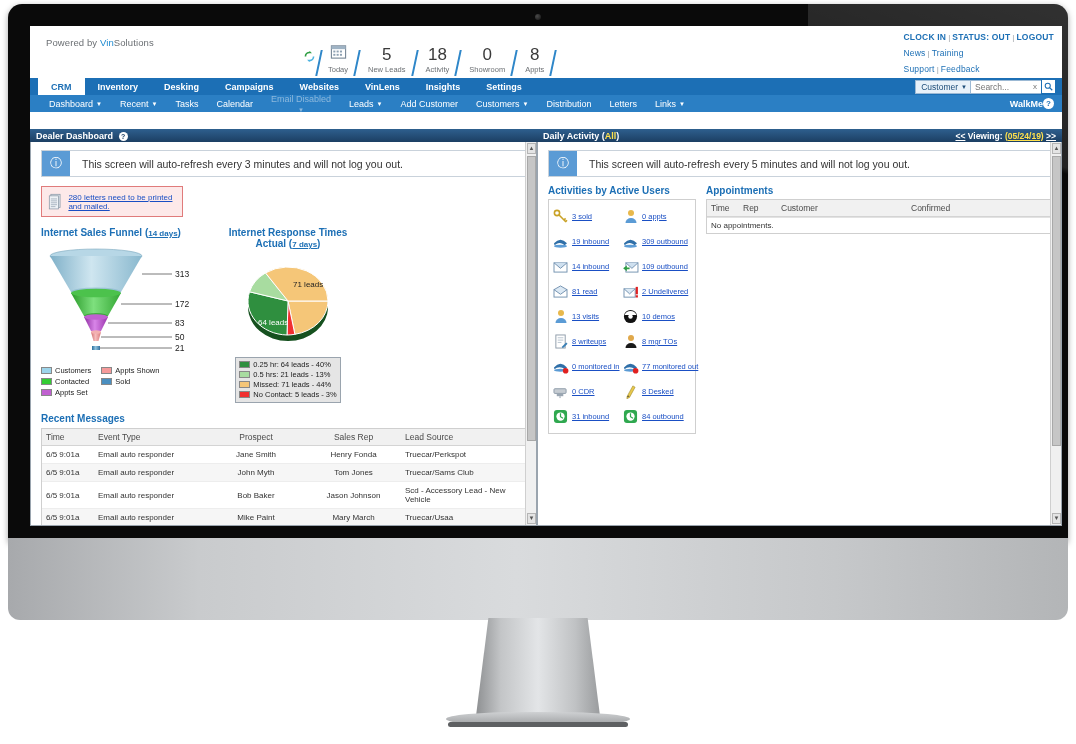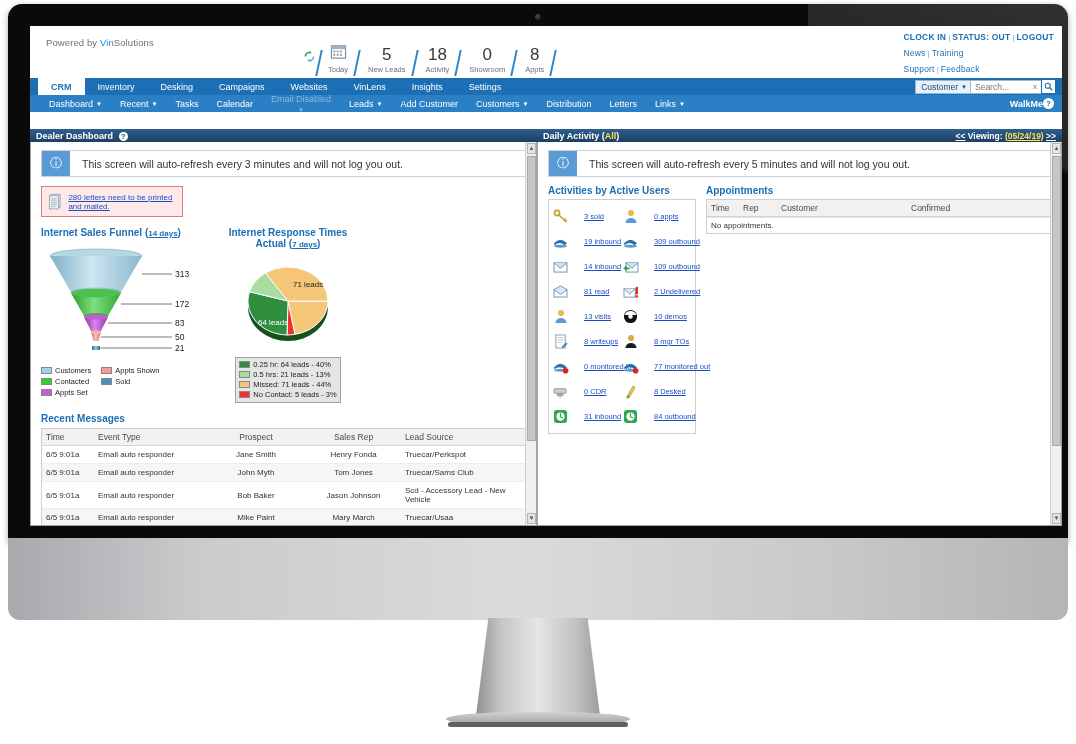--- a/index.html
+++ b/index.html
@@ -81,21 +81,21 @@
   .topright { position:absolute; right:8px; top:4px; text-align:left; line-height:12px; }
   .topright a { color:#1c6fb5; text-decoration:none; font-size:8.5px; letter-spacing:.2px; }
   .topright .row1 a { font-weight:bold; font-size:8.5px; }
   .topright .sepx { color:#9aa0a6; font-size:8px; padding:0 2px; }
   .topright .row { margin-bottom:2px; }
 
   .navmain {
     position:relative; height:17px; background:#1c6fb5; display:flex; align-items:stretch; padding-left:8px;
   }
   .navmain .tab {
-    color:#ffffff; font-size:9px; padding:0 13px; display:flex; align-items:center; cursor:pointer;
+    color:#ffffff; font-size:9px; padding:0 13px; display:flex; align-items:center; cursor:pointer;font-weight:bold;
   }
   .navmain .tab.active { background:#ffffff; color:#1c6fb5; font-weight:bold; }
   .searchwrap { position:absolute; right:6px; top:1px; display:flex; align-items:center; }
   .cust-sel {
     background:#e8f1f9; border:1px solid #9cb9d4; font-size:8.5px; color:#1c4c78;
     height:14px; padding:0 3px 0 5px; display:flex; align-items:center; gap:3px;
   }
   .search-in {
     width:75px; height:14px; border:1px solid #9cb9d4; border-left:0; background:#fff;
     font-size:8.5px; color:#8a8f94; padding:0 4px; outline:none;
@@ -178,21 +178,21 @@
   table.grid td { padding:4px 4px; color:#333; border-bottom:1px solid #ededed; }
   table.grid tr.alt td { background:#f6f6f6; }
   .tblwrap { margin:4px 10px 0 10px; border:1px solid #cfcfcf; }
 
   .rm-wrap { margin-top:10px; padding:0 10px; }
 
   
   .rcols { display:flex; padding:8px 10px 0 10px; gap:10px; }
   .acts-box { width:148px; border:1px solid #cfcfcf; padding:4px 3px; }
   .acts-grid { display:flex; flex-wrap:wrap; }
-  .act { width:50%; display:flex; align-items:center; gap:15px; height:25px; }
+  .act { width:50%; display:flex; align-items:center; gap:3px; height:25px; }
   .act a { font-size:7.5px; color:#1a4fc4; text-decoration:underline; white-space:nowrap; }
   .act .ic { width:17px; height:17px; flex:0 0 17px; display:flex; align-items:center; justify-content:center; }
 
   .appt-box { flex:1; }
   .appt-tbl { border:1px solid #cfcfcf; }
   .noappt { font-size:8px; color:#333; padding:3px 4px; border-top:1px solid #e2e2e2; }
 
   a { cursor:pointer; }
 </style>
 </head>

